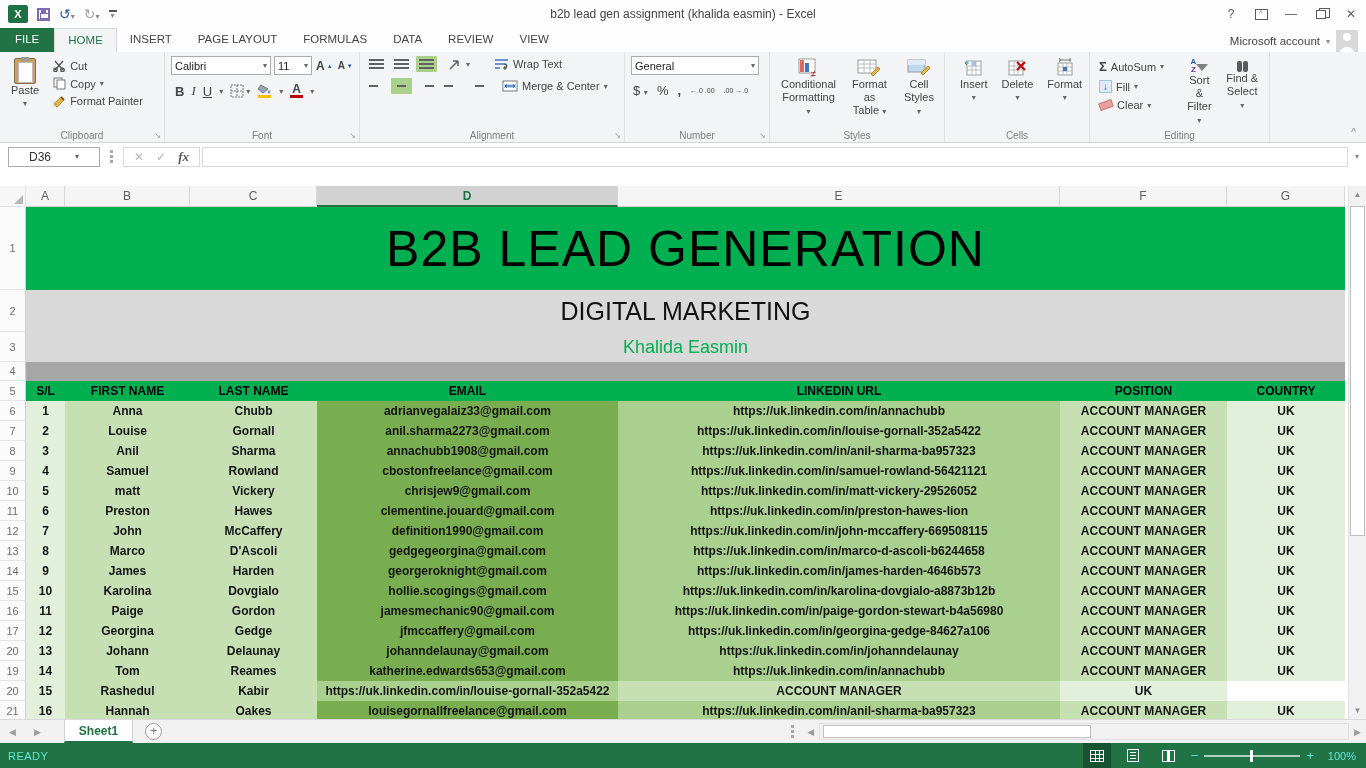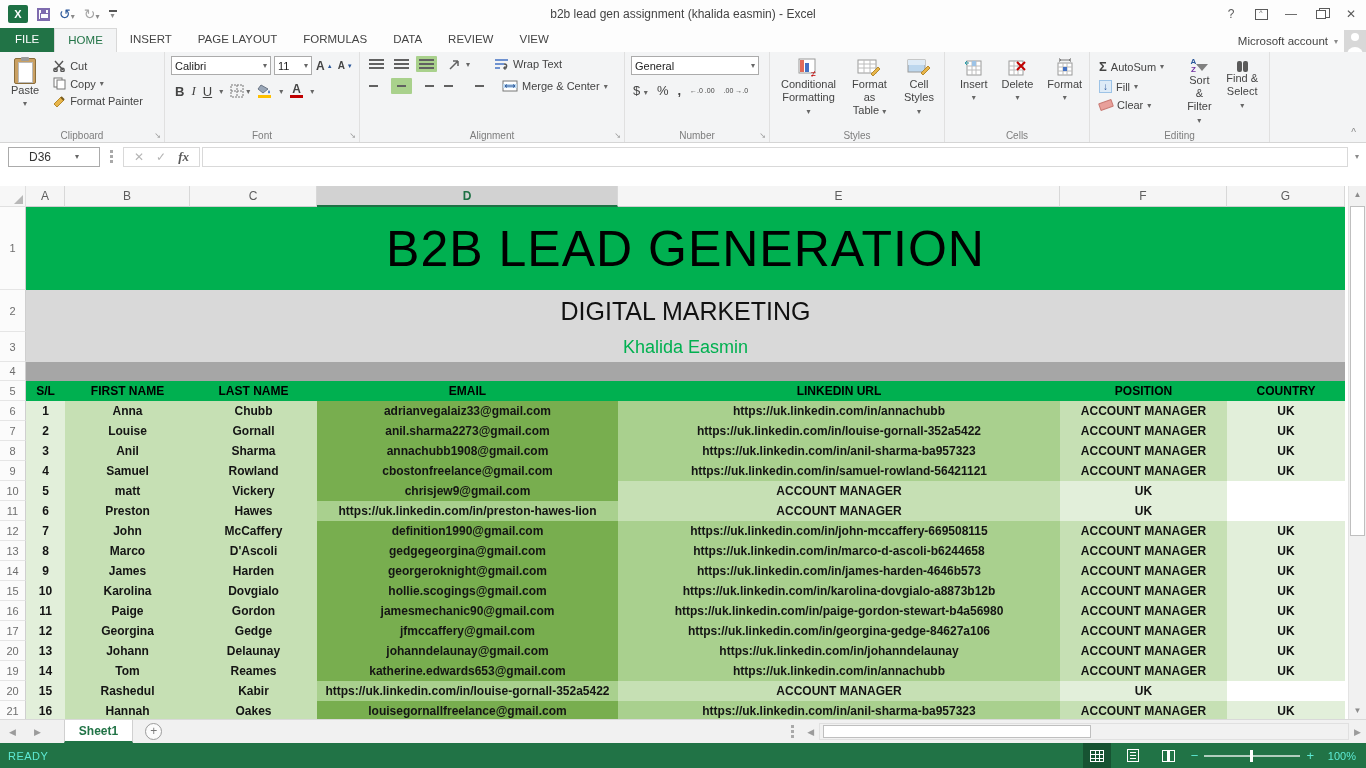--- a/index.html
+++ b/index.html
@@ -26,21 +26,21 @@
   .wbtn { width:30px; height:26px; display:flex; align-items:center; justify-content:center; color:#5a5a5a; font-size:12px; }
   .ribopt { width:13px; height:11px; border:1px solid #5a5a5a; display:flex; align-items:flex-start; justify-content:center; font-size:7px; line-height:5px; color:#5a5a5a; }
   .restore { width:10px; height:9px; border:1px solid #5a5a5a; position:relative; background:#fff; }
   .restore::before { content:""; position:absolute; top:-3px; left:2px; width:9px; height:8px; border:1px solid #5a5a5a; z-index:-1; }
 
   
   .tabrow { position:absolute; top:28px; left:0; width:1366px; height:24px; background:#fdfdfd; display:flex; align-items:flex-end; z-index:2; }
   .ftab { background:#217346; color:#fff; font-size:11.5px; padding:5px 15px; height:24px; }
   .rtab { font-size:11.5px; color:#444; padding:5px 13px; height:24px; }
   .rtab.active { background:#f3f4f5; color:#217346; border:1px solid #d8d8d8; border-bottom:none; }
-  .account { margin-left:auto; display:flex; align-items:center; gap:6px; font-size:11.5px; color:#444; }
+  .account { margin-left:auto; display:flex; align-items:center; gap:6px; padding-right:8px; font-size:11.5px; color:#444; }
   .avatar { width:22px; height:22px; background:#d8d8d8; position:relative; overflow:hidden; }
   .avatar::before { content:""; position:absolute; top:3px; left:7px; width:8px; height:8px; border-radius:50%; background:#fff; }
   .avatar::after { content:""; position:absolute; bottom:-4px; left:3px; width:16px; height:9px; border-radius:8px 8px 0 0; background:#fff; }
 
   
   .ribbon { position:absolute; top:52px; left:0; width:1366px; height:91px; background:#f3f4f5; border-bottom:1px solid #d5d5d5; display:flex; z-index:1; }
   .grp { position:relative; height:100%; border-right:1px solid #e0e0e0; padding:4px 4px 14px 6px; flex:none; }
   .grp-label { position:absolute; bottom:1px; left:0; right:0; text-align:center; font-size:10px; color:#7d7d7d; }
   .launcher { position:absolute; bottom:2px; right:3px; font-size:8px; color:#9a9a9a; }
   .rbtn { display:flex; align-items:center; gap:4px; font-size:11px; color:#444; padding:1px 3px; white-space:nowrap; }
@@ -627,31 +627,33 @@
       </div>
     </div>
 
     <div class="xrow datarow">
       <div class="rownum">10</div>
       <div class="cells">
         <div class="cell c-a">5</div>
         <div class="cell c-b">matt</div>
         <div class="cell c-c">Vickery</div>
         <div class="cell c-d">chrisjew9@gmail.com</div>
+        <div class="cell c-e">https://uk.linkedin.com/in/matt-vickery-29526052</div>
         <div class="cell c-f">ACCOUNT MANAGER</div>
         <div class="cell c-g">UK</div>
       </div>
     </div>
 
     <div class="xrow datarow">
       <div class="rownum">11</div>
       <div class="cells">
         <div class="cell c-a">6</div>
         <div class="cell c-b">Preston</div>
         <div class="cell c-c">Hawes</div>
+        <div class="cell c-d">clementine.jouard@gmail.com</div>
         <div class="cell c-e">https://uk.linkedin.com/in/preston-hawes-lion</div>
         <div class="cell c-f">ACCOUNT MANAGER</div>
         <div class="cell c-g">UK</div>
       </div>
     </div>
 
     <div class="xrow datarow">
       <div class="rownum">12</div>
       <div class="cells">
         <div class="cell c-a">7</div>

